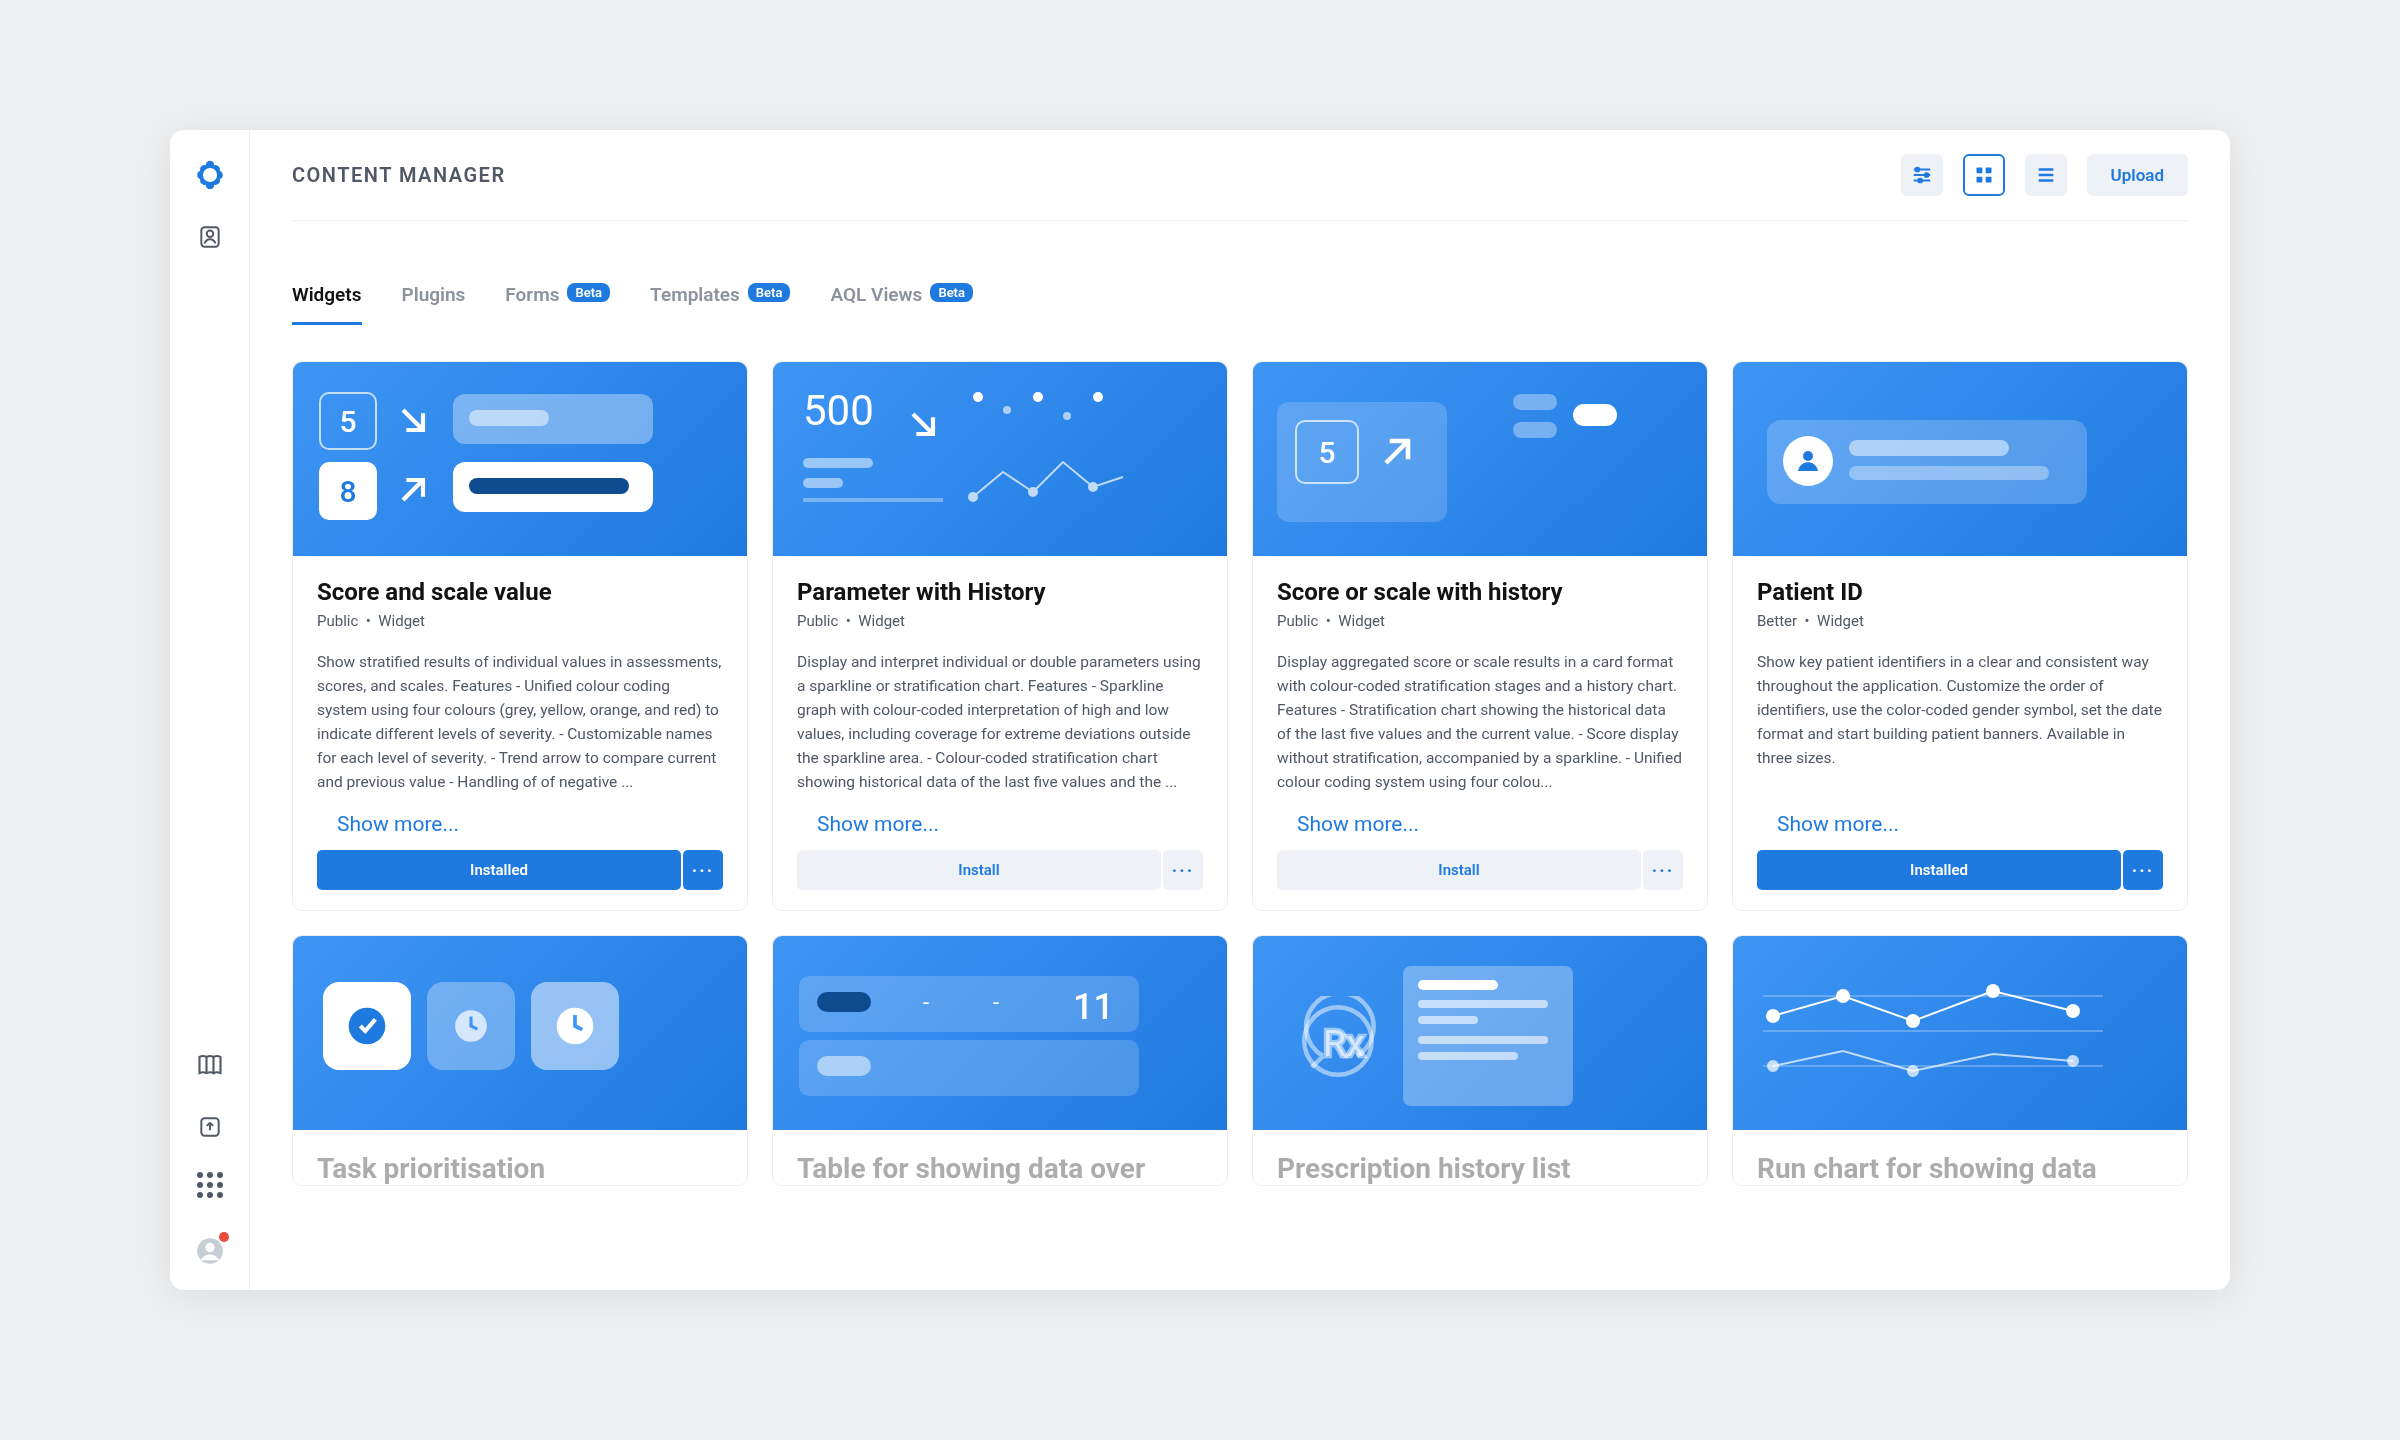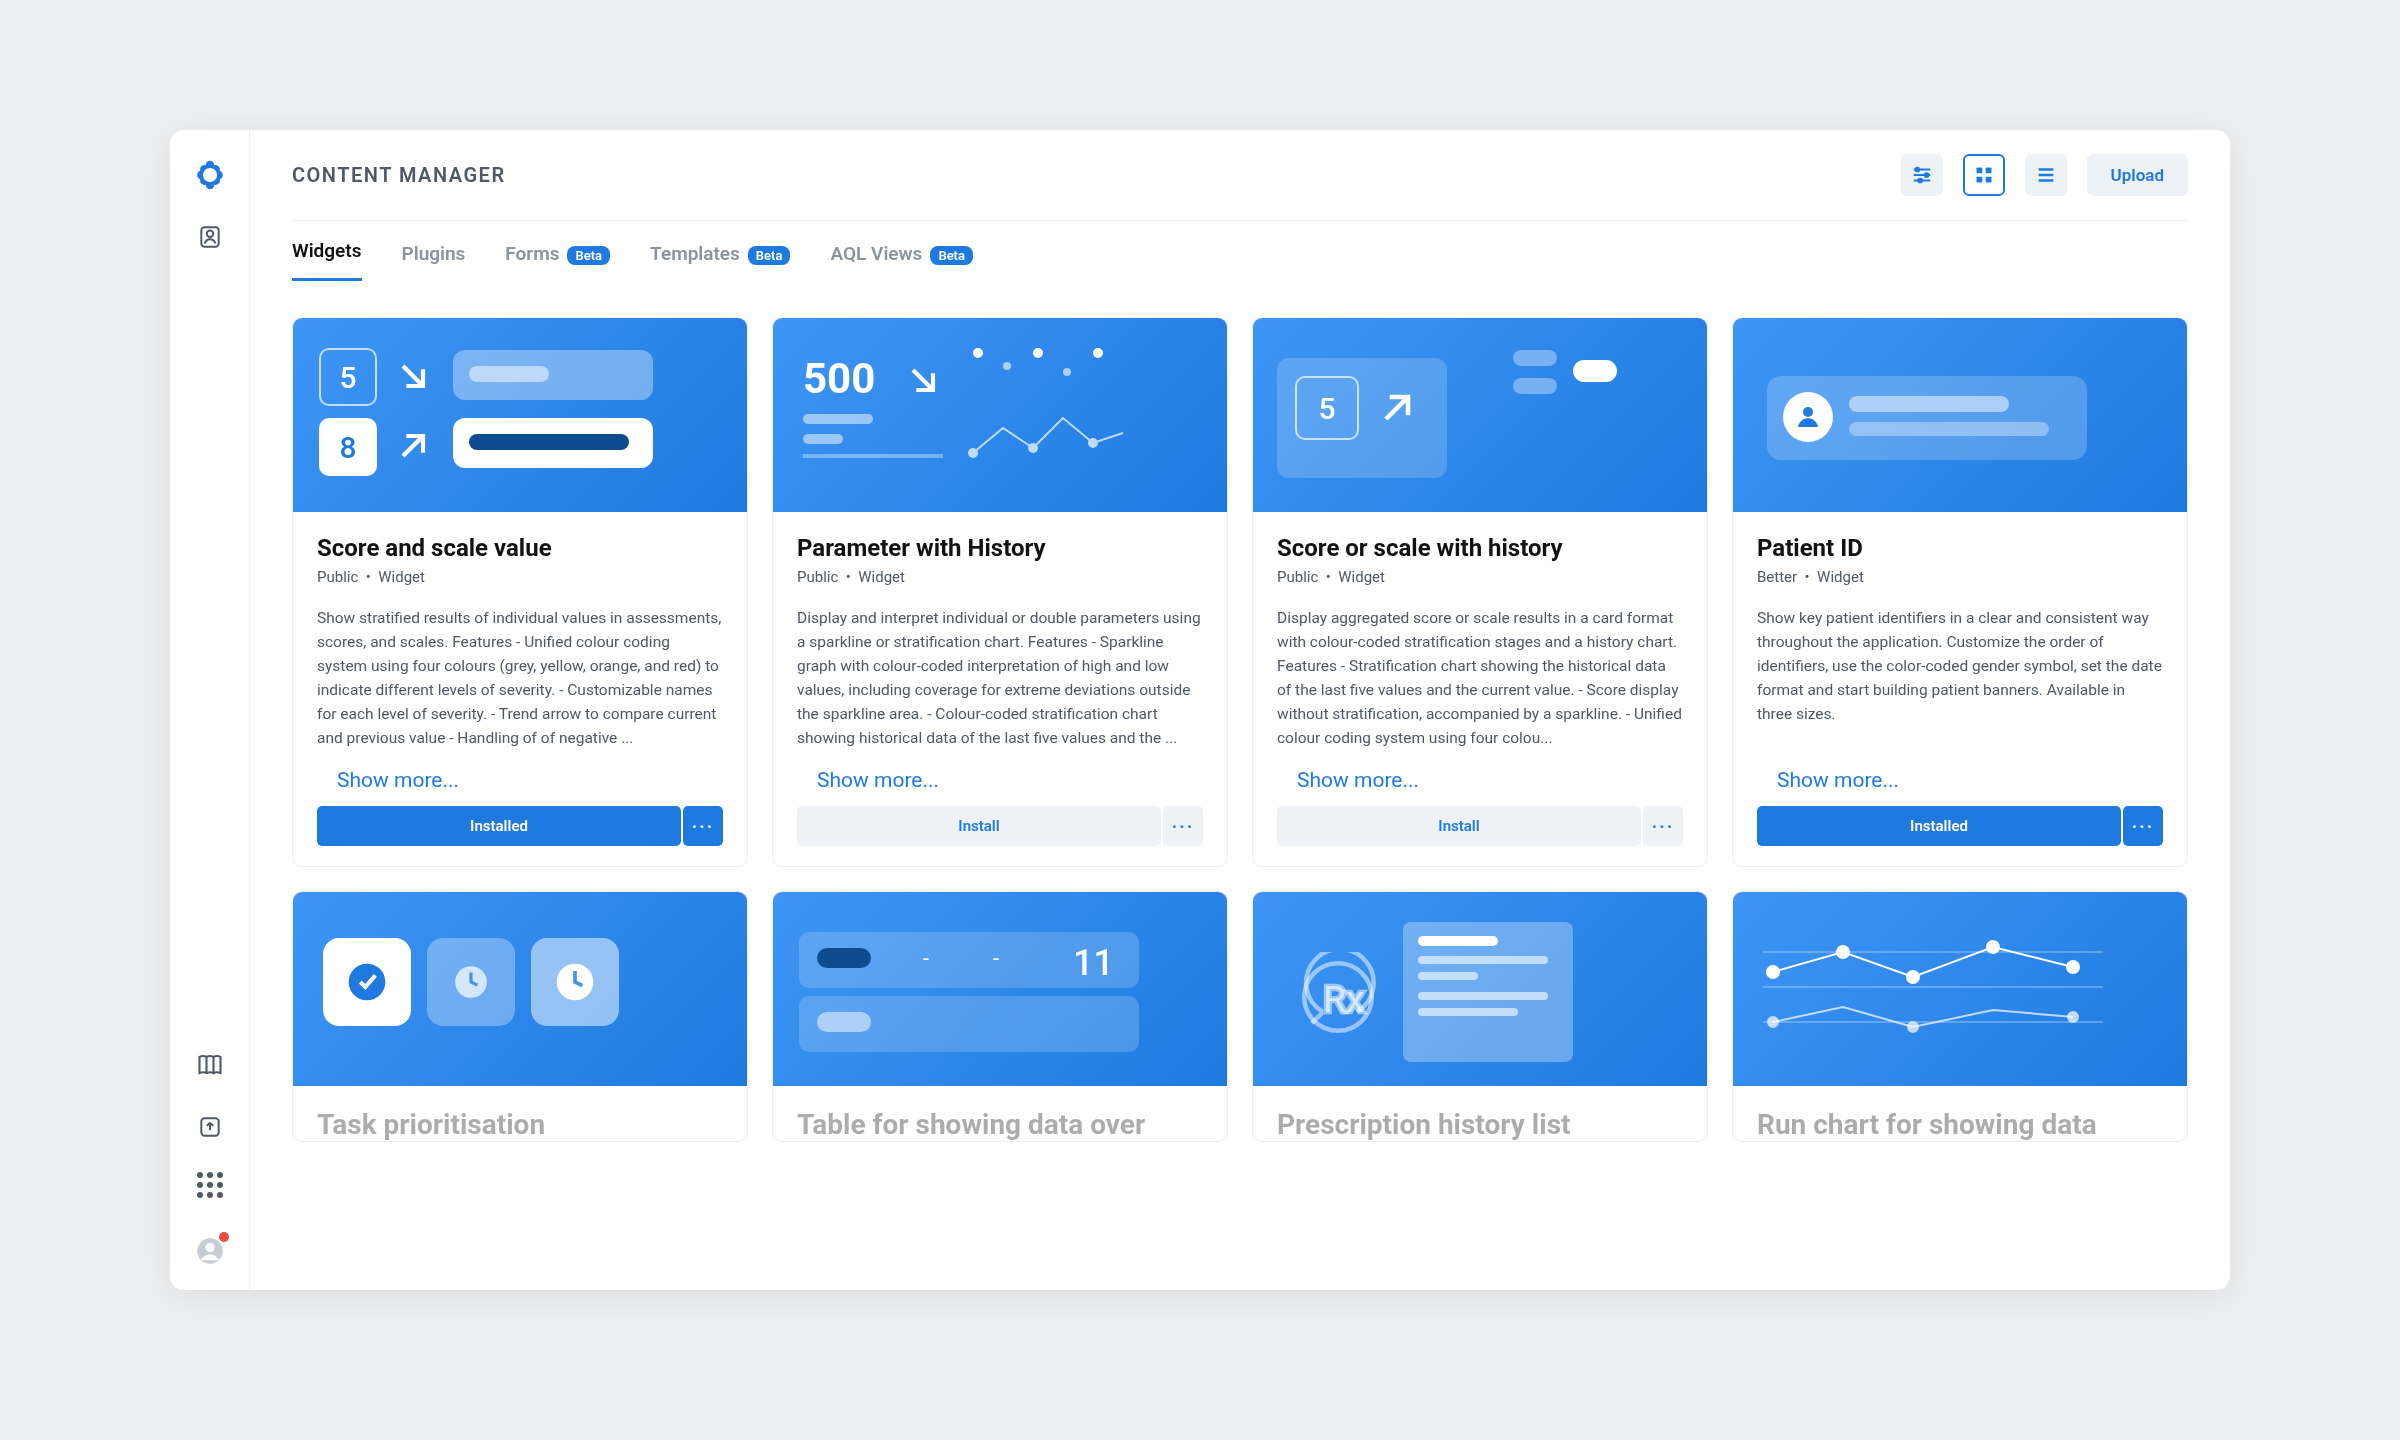--- a/index.html
+++ b/index.html
@@ -105,22 +105,23 @@
   padding: 18px 42px 0;
   border-bottom: 2px solid transparent;
 }
 .tab {
   font-size:19px;
   font-weight:600;
   color:#8a939e;
   padding-bottom: 16px;
   cursor:pointer;
   display:flex;
-  align-items:flex-end;
+  align-items:flex-start;
   gap:8px;
+  margin-top:44px;
 }
 .tab.active { color:#121212; border-bottom: 3px solid #1f7ae0; }
 .beta-badge {
   background:#1f7ae0;
   color:#fff;
   font-size:13px;
   font-weight:600;
   padding:2px 8px;
   border-radius:8px;
 }
@@ -351,21 +352,21 @@
             <div class="card-actions">
               <div class="btn-primary">Installed</div>
               <div class="btn-more primary">···</div>
             </div>
           </div>
         </div>
 
         <div class="card">
           <div class="card-hero">
             <div class="hero-shapes">
-              <div class="hs" style="left:30px;top:36px;color:#fff;font-size:42px;font-weight:700;text-align:center;">500</div>
+              <div class="hs" style="left:30px;top:24px;color:#fff;font-size:42px;font-weight:400;text-align:center;">500</div>
               <svg class="hs" style="left:130px;top:42px;" width="40" height="40" viewBox="0 0 24 24" stroke="#fff" stroke-width="2.5" fill="none">
                   <path d="M6 6l12 12M18 8v10H8"></path>
                 </svg>
               <div class="hs bar" style="left:30px;top:96px;width:70px;height:10px;background:rgba(255,255,255,0.5);border-radius:5px;"></div>
               <div class="hs bar" style="left:30px;top:116px;width:40px;height:10px;background:rgba(255,255,255,0.5);border-radius:5px;"></div>
               <div class="hs" style="left:30px;top:136px;width:140px;height:4px;background:rgba(255,255,255,0.35);"></div>
 
               <div class="hs dot" style="left:200px;top:30px;width:10px;height:10px;"></div>
               <div class="hs dot" style="left:230px;top:44px;width:8px;height:8px;opacity:.6"></div>
               <div class="hs dot" style="left:260px;top:30px;width:10px;height:10px;"></div>

